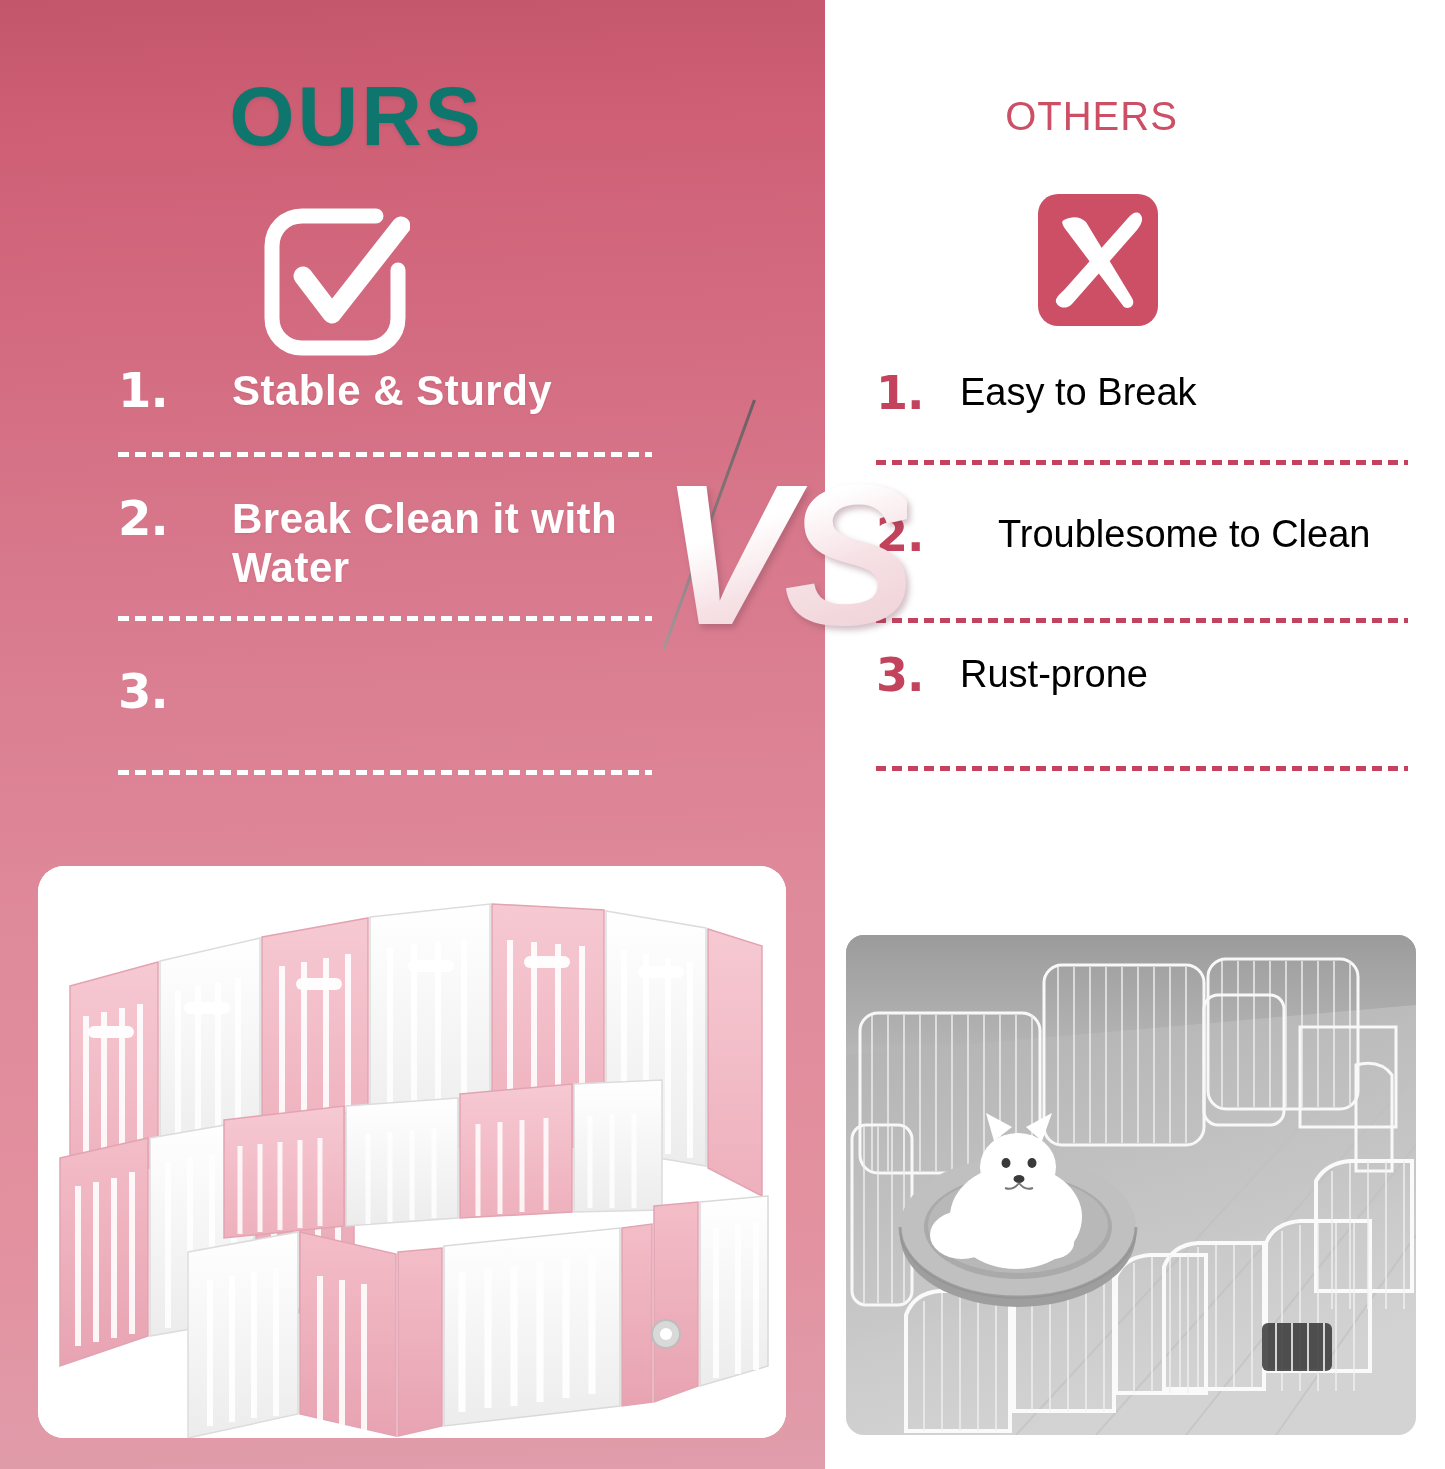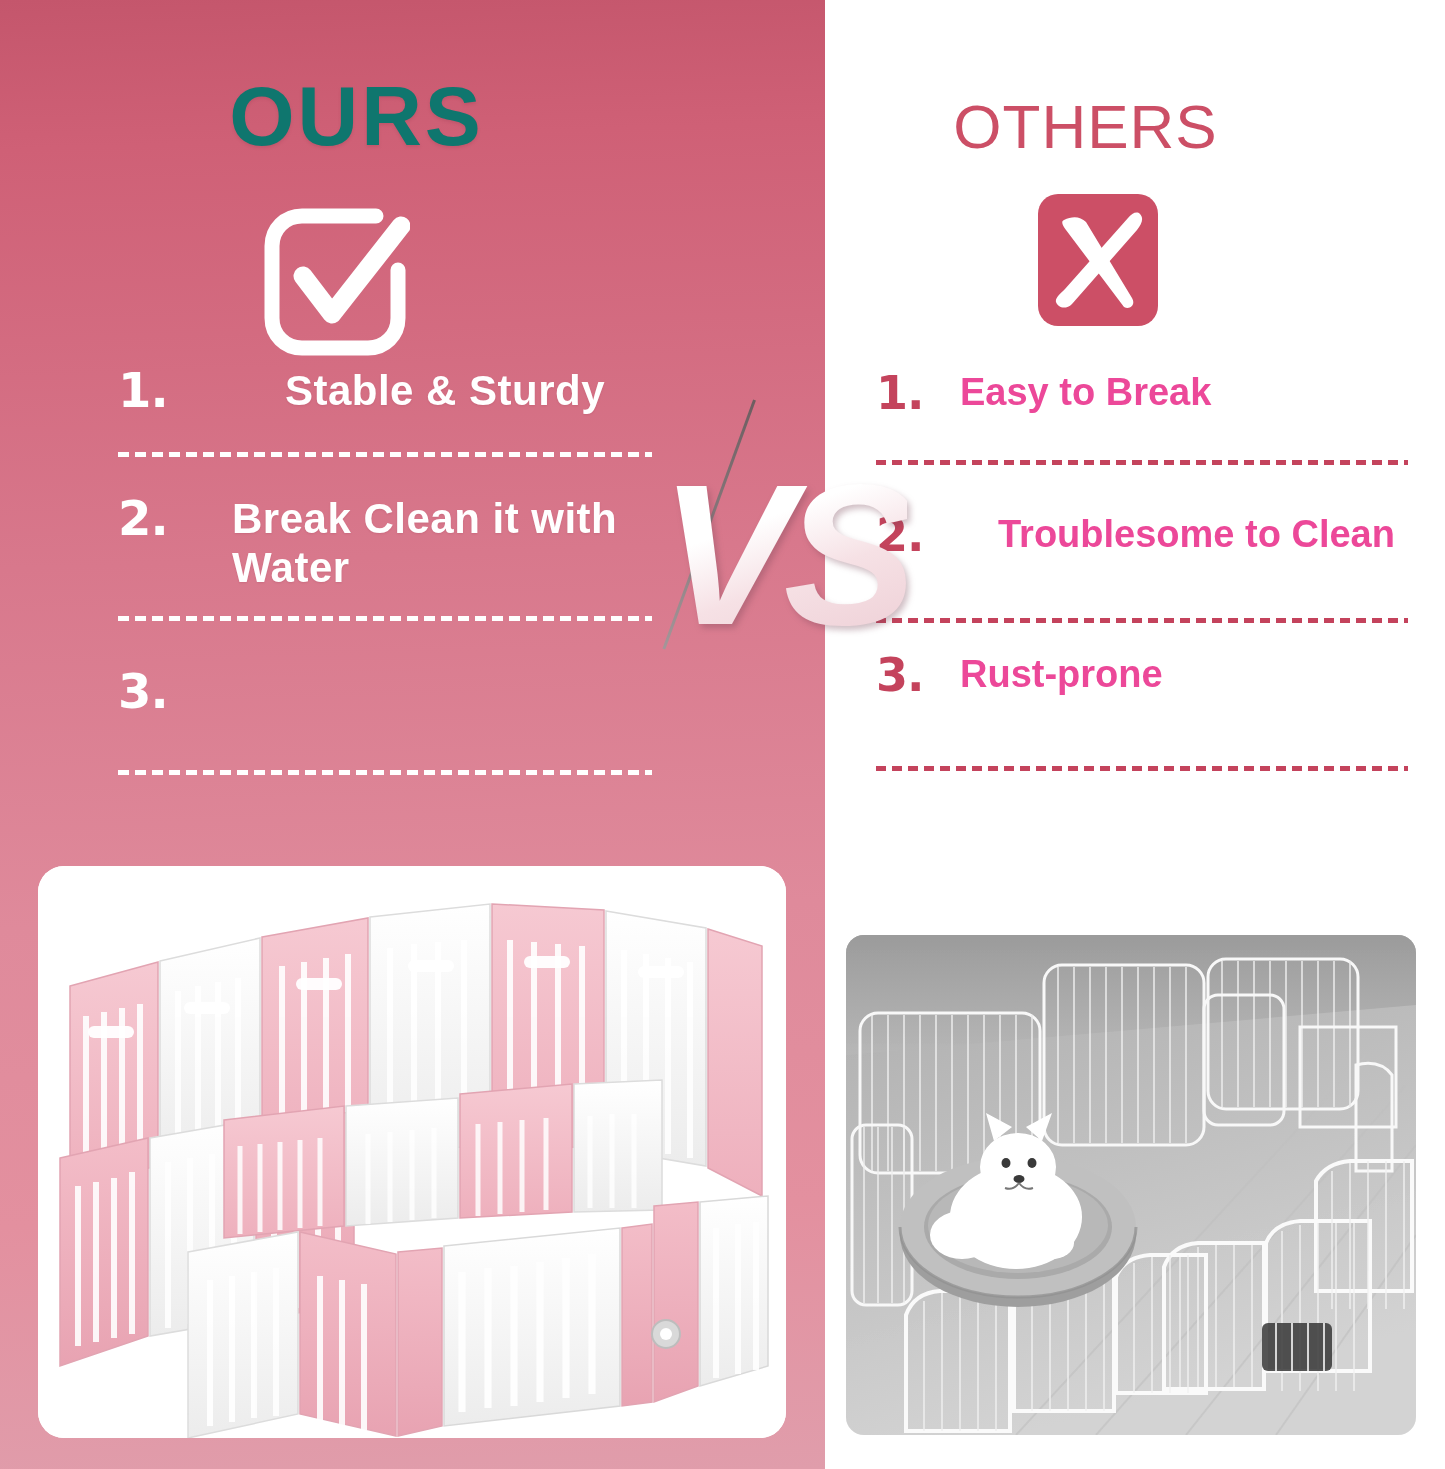--- a/index.html
+++ b/index.html
@@ -42,24 +42,25 @@
     line-height:1;
     text-shadow:0 2px 3px rgba(150,60,80,.25);
     margin-top:12px;
   }
   .title-others{
     position:absolute;
     left:825px; top:96px;
     width:521px;
     text-align:center;
     color:#cc4f66;
-    font-size:62px;
+    font-size:40px;
     font-weight:normal;
     letter-spacing:1px;
     line-height:1;
+    padding-left:6px;
   }
 
   
   .check-icon{
     position:absolute;
     left:258px; top:198px;
     width:152px; height:160px;
   }
   .x-icon{
     position:absolute;
@@ -102,36 +103,36 @@
     letter-spacing:-1px;
   }
   .list-left .txt{
     color:#ffffff;
     font-size:42px;
     font-weight:bold;
     line-height:1.18;
     letter-spacing:.5px;
     text-shadow:0 1px 2px rgba(150,60,80,.2);
   }
-  .list-left .row1 .txt{ padding-left:22px;text-align:center; }
+  .list-left .row1 .txt{ padding-left:22px; }
   .list-left .row2 .txt{ padding-left:22px; }
   .list-left .row3 .txt{ padding-left:22px; }
 
   
   .list-right .num{
     color:#c4435c;
     font-size:46px;
     width:74px;
     font-family:"DejaVu Sans",sans-serif;
     letter-spacing:-1px;
   }
   .list-right .txt{
-    color:#ec4899;
+    color:#000000;
     font-size:38px;
-    font-weight:bold;
+    font-weight:normal;
     line-height:1.18;
     letter-spacing:0;
   }
   .list-right .row1 .txt{ padding-left:10px; }
   .list-right .row2 .txt{ padding-left:4px;margin-left:44px; }
   .list-right .row3 .txt{ padding-left:10px; }
 
   
   .dash-white{
     height:5px;

